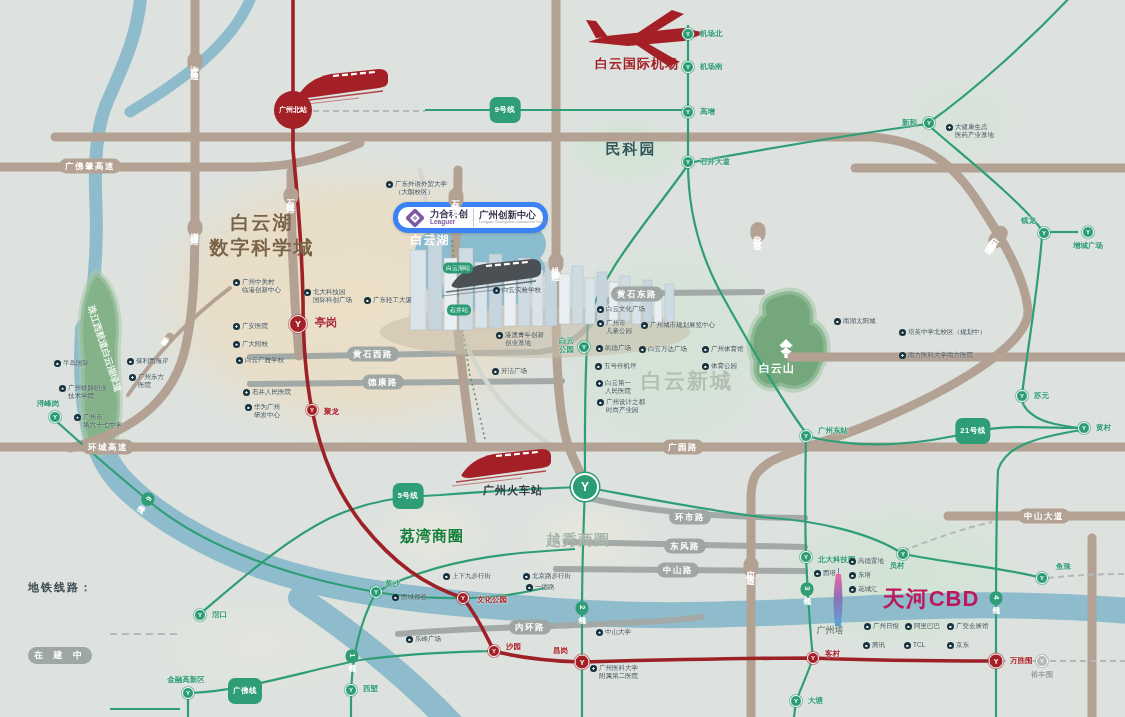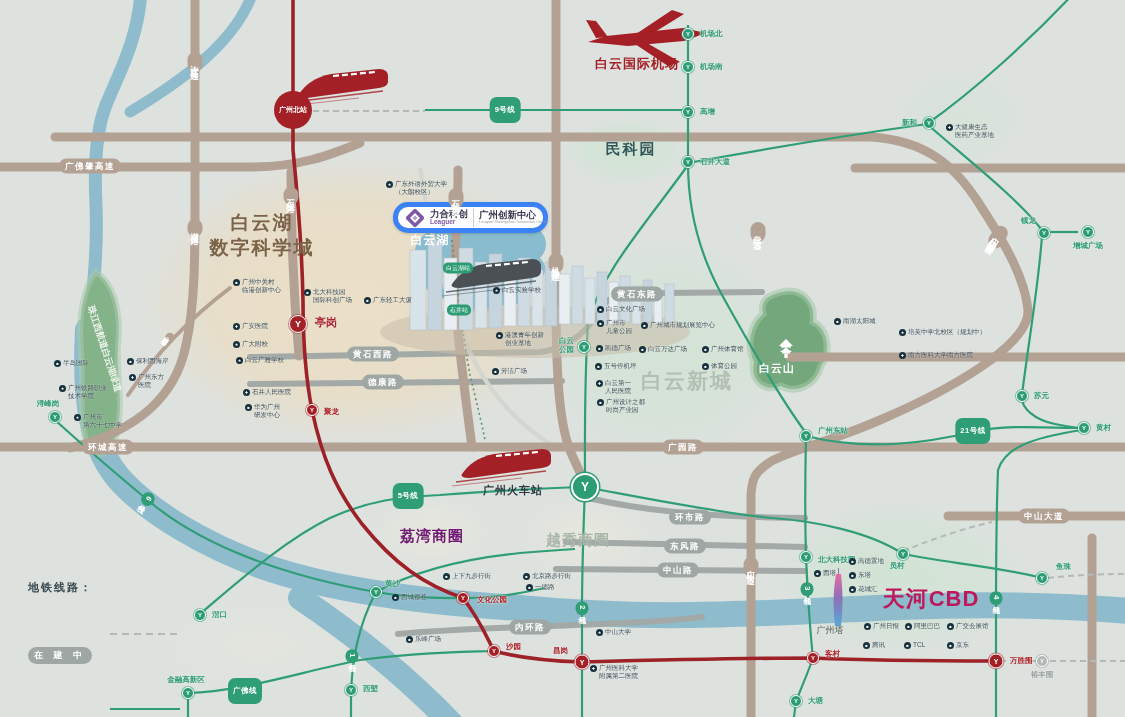--- a/index.html
+++ b/index.html
@@ -255,21 +255,21 @@
     <div class="col">
       <span class="p1">广州创新中心</span>
       <span class="p2">Leaguer Guangzhou Innovation Center</span>
     </div>
   </div>
 <div class="zone" style="left: 262px; top: 236px; font-size: 19px; color: rgb(122, 99, 72); letter-spacing: 2px; transform: translate(-50%, -50%);">白云湖
 数字科学城</div>
     <div class="zone" style="left: 631px; top: 149px; font-size: 15px; color: rgb(51, 86, 90); letter-spacing: 2px; transform: translate(-50%, -50%);">民科园</div>
     <div class="zone" style="left: 687px; top: 381px; font-size: 21px; color: rgb(179, 191, 179); letter-spacing: 2px; transform: translate(-50%, -50%);">白云新城</div>
     <div class="zone" style="left: 931px; top: 583px; font-size: 22px; color: #be185d; letter-spacing: 1px; transform: translate(-50%, -50%); margin-top: 16px;">天河CBD</div>
-    <div class="zone" style="left: 432px; top: 536px; font-size: 15px; color: #701a75; letter-spacing: 1px; transform: translate(-50%, -50%);">荔湾商圈</div>
+    <div class="zone" style="left: 432px; top: 536px; font-size: 15px; color: #15803d; letter-spacing: 1px; transform: translate(-50%, -50%);">荔湾商圈</div>
     <div class="zone" style="left: 578px; top: 540px; font-size: 15px; color: rgb(169, 182, 171); letter-spacing: 1px; transform: translate(-50%, -50%);">越秀商圈</div>
     <div class="zone" style="left: 430px; top: 241px; font-size: 12px; color: rgb(255, 255, 255); letter-spacing: 1px; transform: translate(-50%, -50%);">白云湖</div>
     <div class="zone" style="left: 777px; top: 368px; font-size: 11px; color: rgb(255, 255, 255); letter-spacing: 1px; transform: translate(-50%, -50%);">白云山</div>
     <div class="zone" style="left: 104px; top: 349px; font-size: 9px; color: rgb(238, 245, 238); transform: translate(-50%, -50%) rotate(72deg);">珠江西航道白云湖绿道</div>
     <div class="zone" style="left: 637px; top: 64px; font-size: 13px; color: rgb(164, 32, 38); letter-spacing: 1px; transform: translate(-50%, -50%);">白云国际机场</div>
     <div class="zone" style="left: 513px; top: 490px; font-size: 11px; color: rgb(46, 58, 64); letter-spacing: 1px; transform: translate(-50%, -50%);">广州火车站</div>
     <div class="zone" style="left: 830px; top: 631px; font-size: 9px; color: rgb(85, 93, 90); font-weight: 400; transform: translate(-50%, -50%);">广州塔</div>
     <div class="cap vert" style="left: 195px; top: 62px; transform: translate(-50%, -50%);">许广高速</div>
     <div class="cap vert" style="left: 195px; top: 228px; transform: translate(-50%, -50%);">增槎路</div>
     <div class="cap" style="left: 90px; top: 166px; transform: translate(-50%, -50%);">广佛肇高速</div>

